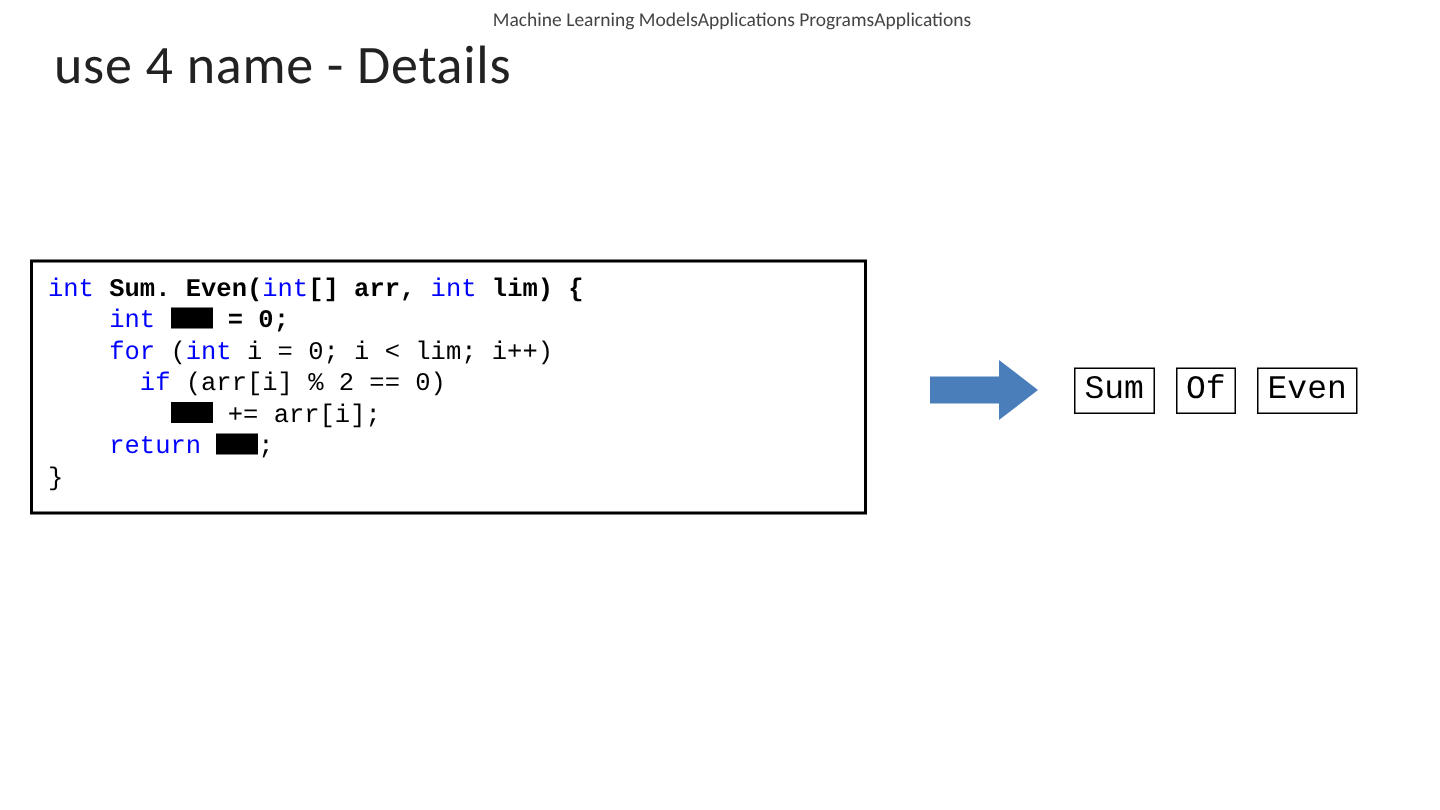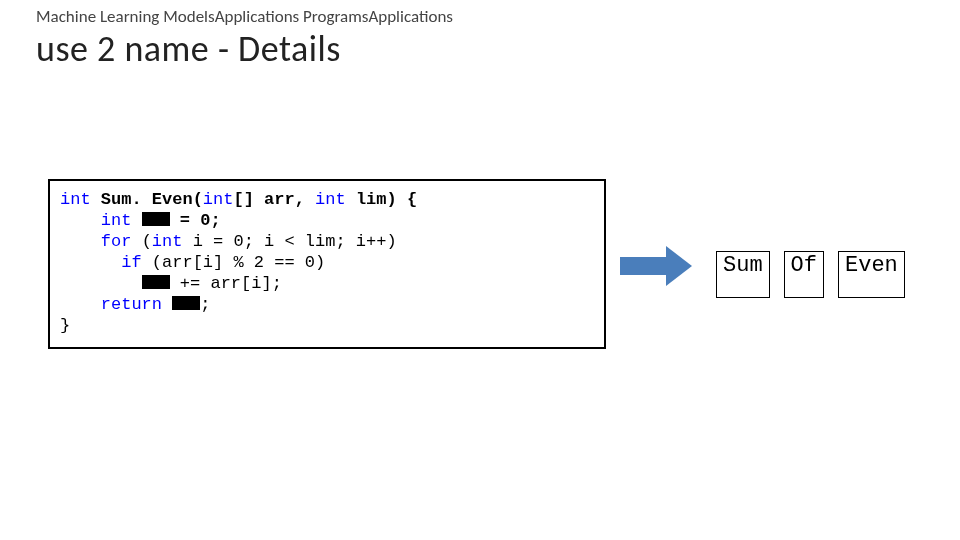--- a/index.html
+++ b/index.html
@@ -7,41 +7,41 @@
     padding: 0;
     width: 960px;
     height: 540px;
     font-family: "Segoe UI", Calibri, Arial, sans-serif;
     background: #ffffff;
     color: #000000;
     overflow: hidden;
   }
   .nav {
     display: flex;
-    justify-content: flex-start;
+    justify-content: center;
     padding: 6px 20px 0 36px;
-    font-size: 17px;
+    font-size: 13px;
     color: #444;
     font-weight: 300;
   }
   .title {
     font-size: 36px;
     font-weight: 400;
     padding: 0 0 0 36px;
     color: #222;
     letter-spacing: 0.5px;
   }
   .content {
     position: relative;
     width: 100%;
     height: 420px;
   }
   .codebox {
     position: absolute;
-    left: 48px;
+    left: 20px;
     top: 108px;
     width: 558px;
     height: 170px;
     border: 2px solid #000;
     box-sizing: border-box;
     padding: 8px 10px;
   }
   pre.code {
     margin: 0;
     font-family: Consolas, "Courier New", monospace;
@@ -86,37 +86,37 @@
   }
   .labels {
     position: absolute;
     left: 716px;
     top: 180px;
     display: flex;
     gap: 14px;
   }
   .lab {
     border: 1.5px solid #000;
-    padding: 1px 6px 18px 6px;
+    padding: 1px 6px 2px 6px;
     font-family: Consolas, "Courier New", monospace;
     font-size: 22px;
     line-height: 26px;
     box-sizing: border-box;
   }
 </style>
 </head>
 <body>
 
 <div class="nav">
   <span>Machine Learning Models</span>
   <span>Applications Programs</span>
   <span>Applications</span>
 </div>
 
-<div class="title">use 2 name - Details</div>
+<div class="title">use 4 name - Details</div>
 
 <div class="content">
 
   <div class="codebox">
     <pre class="code"><span class="k">int</span> <span class="fn">Sum. Even(</span><span class="k">int</span><span class="fn">[] arr,</span> <span class="k">int</span> <span class="fn">lim) {</span>
     <span class="k">int</span> <span class="blk"></span> <span class="fn">= 0;</span>
     <span class="k">for</span> <span>(</span><span class="k">int</span> <span>i = 0; i &lt; lim; i++)</span>
       <span class="k">if</span> <span>(arr[i] % 2 == 0)</span>
         <span class="blk"></span> <span>+= arr[i];</span>
     <span class="k">return</span> <span class="blk"></span><span>;</span>

